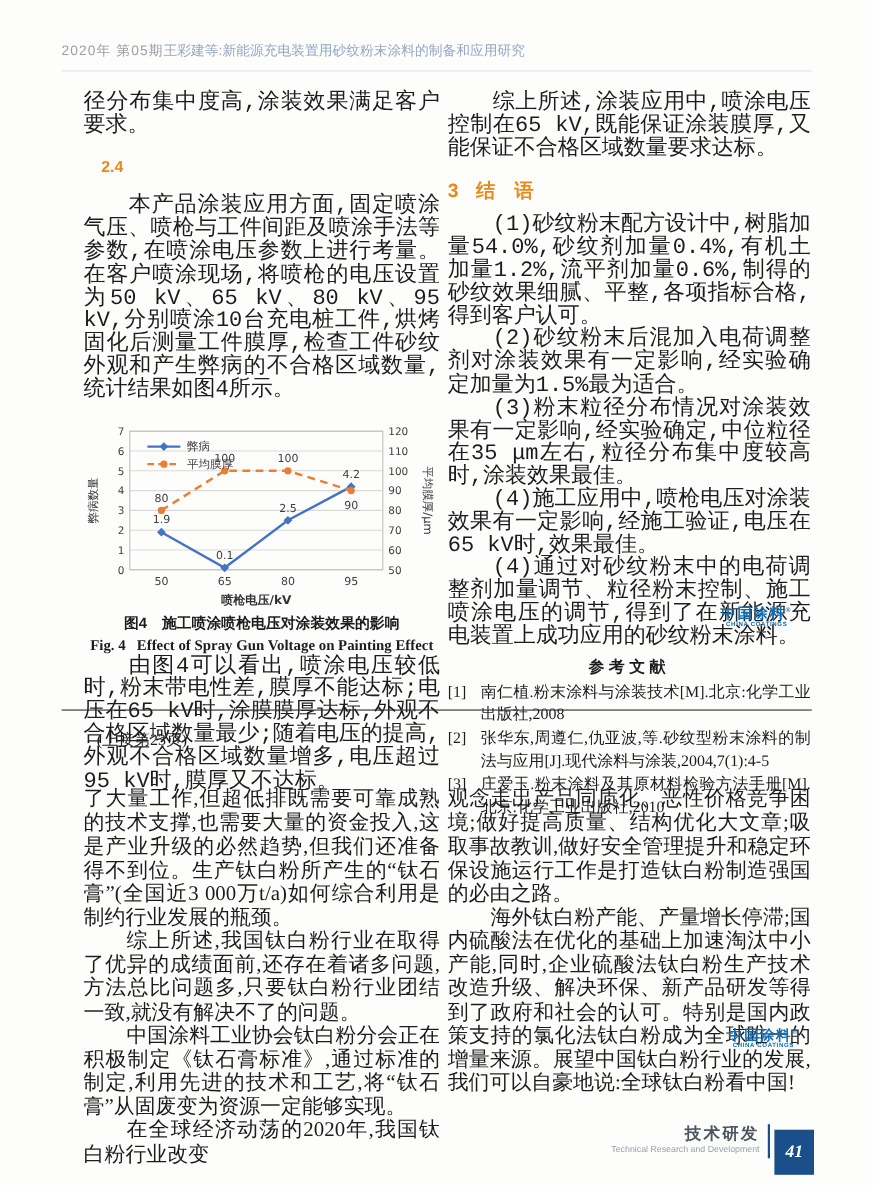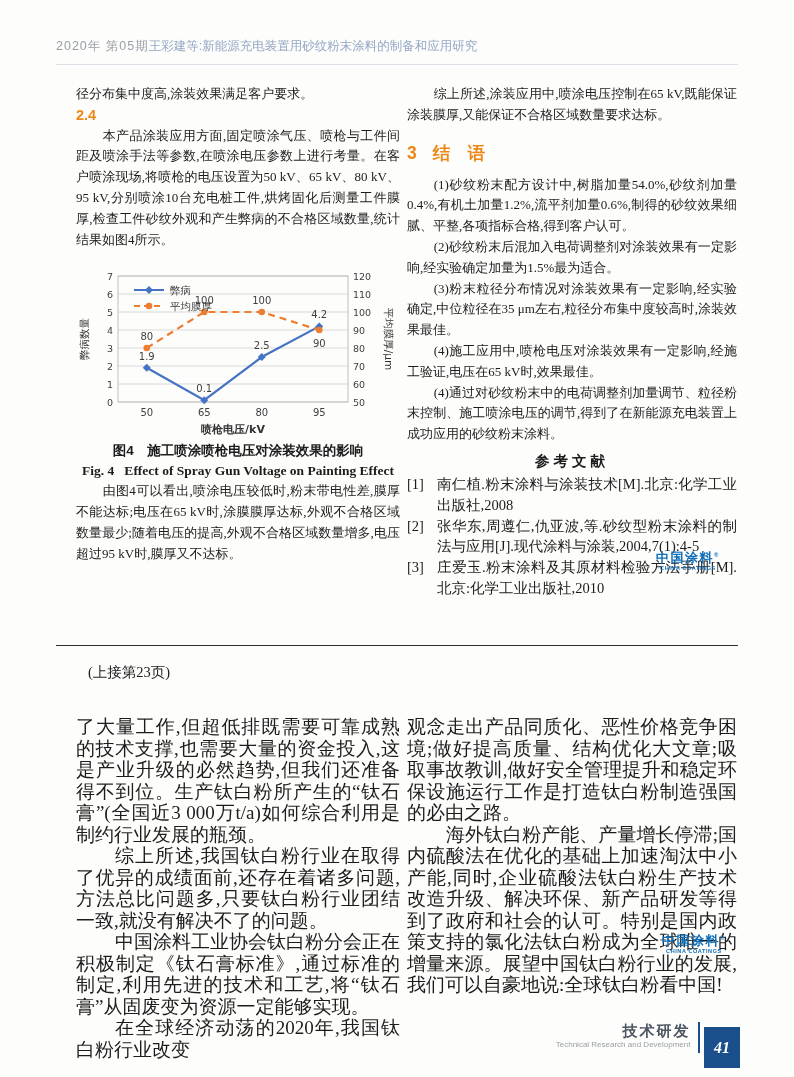--- a/index.html
+++ b/index.html
@@ -16,26 +16,26 @@
     font-family:"Liberation Sans", sans-serif;font-size:12.5px;
   }
   .header .issue{color:#9aa0a6;letter-spacing:1px;}
   .header .running-title{color:#93a7c4;}
   
   .col{position:absolute;}
   .col-a-left{left:76px;top:84px;width:324px;}
   .col-a-right{left:407px;top:84px;width:330px;}
   .col-b-left{left:76px;top:716px;width:324px;}
   .col-b-right{left:407px;top:716px;width:330px;}
-  p.body{font-size:13px;line-height:20.8px;text-align:justify;margin:0;}
+  p.body{font-size:20px;line-height:20.8px;text-align:justify;margin:0;font-family:Liberation Mono, monospace;}
   p.body2{font-size:19px;line-height:21.5px;text-align:justify;margin:0;}
   .indent{text-indent:2.05em;}
   .sec-heading{
     color:#ed8715;font-family:"Liberation Sans", sans-serif;font-weight:bold;
-    font-size:14.5px;line-height:20.8px;margin:0;display:flex;
+    font-size:14.5px;line-height:20.8px;margin:16px;display:flex;
   }
   .sec-heading .num{margin-right:13px;}
   .sec-heading.big{font-size:17.5px;line-height:24px;margin:15px 0 10px;}
   .sec-heading.big .num{margin-right:16px;}
   
   .figure{margin:14px 0 0 0;}
   .figure svg{display:block;}
   .cap-cn{
     text-align:center;font-weight:bold;font-size:13.5px;line-height:20px;
     margin-top:5px;white-space:pre-wrap;font-family:"Liberation Sans", sans-serif;

